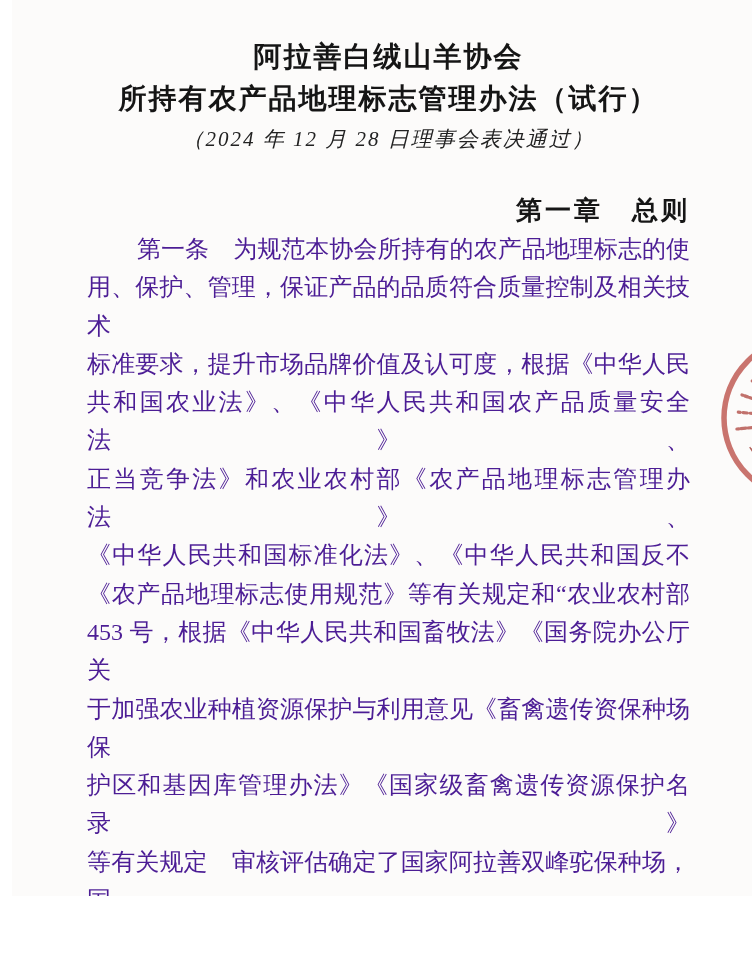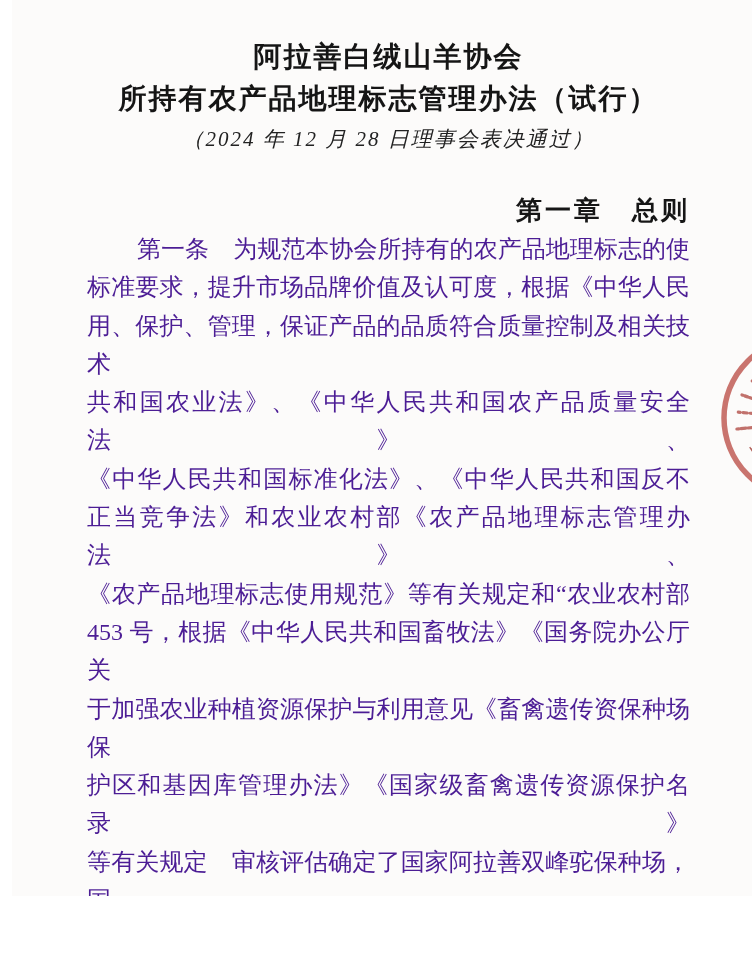--- a/index.html
+++ b/index.html
@@ -81,25 +81,25 @@
 
     <div class="title-line">阿拉善白绒山羊协会</div>
     <div class="title-line">所持有农产品地理标志管理办法（试行）</div>
 
     <div class="approval">（2024 年 12 月 28 日理事会表决通过）</div>
 
     <div class="chapter">第一章　总则</div>
 
     <div class="bodytext">
       <div class="line indent">第一条　为规范本协会所持有的农产品地理标志的使</div>
+      <div class="line">用、保护、管理，保证产品的品质符合质量控制及相关技术</div>
       <div class="line">标准要求，提升市场品牌价值及认可度，根据《中华人民</div>
-      <div class="line">用、保护、管理，保证产品的品质符合质量控制及相关技术</div>
       <div class="line">共和国农业法》、《中华人民共和国农产品质量安全法》、</div>
+      <div class="line">正当竞争法》和农业农村部《农产品地理标志管理办法》、</div>
       <div class="line">《中华人民共和国标准化法》、《中华人民共和国反不</div>
-      <div class="line">正当竞争法》和农业农村部《农产品地理标志管理办法》、</div>
       <div class="line">《农产品地理标志使用规范》等有关规定和“农业农村部</div>
       <div class="line">453 号，根据《中华人民共和国畜牧法》《国务院办公厅关</div>
       <div class="line">于加强农业种植资源保护与利用意见《畜禽遗传资保种场保</div>
       <div class="line">护区和基因库管理办法》《国家级畜禽遗传资源保护名录》</div>
       <div class="line">等有关规定　审核评估确定了国家阿拉善双峰驼保种场，国</div>
 
     </div>
   </div>
 
   <div class="pagenum">-1-</div>

